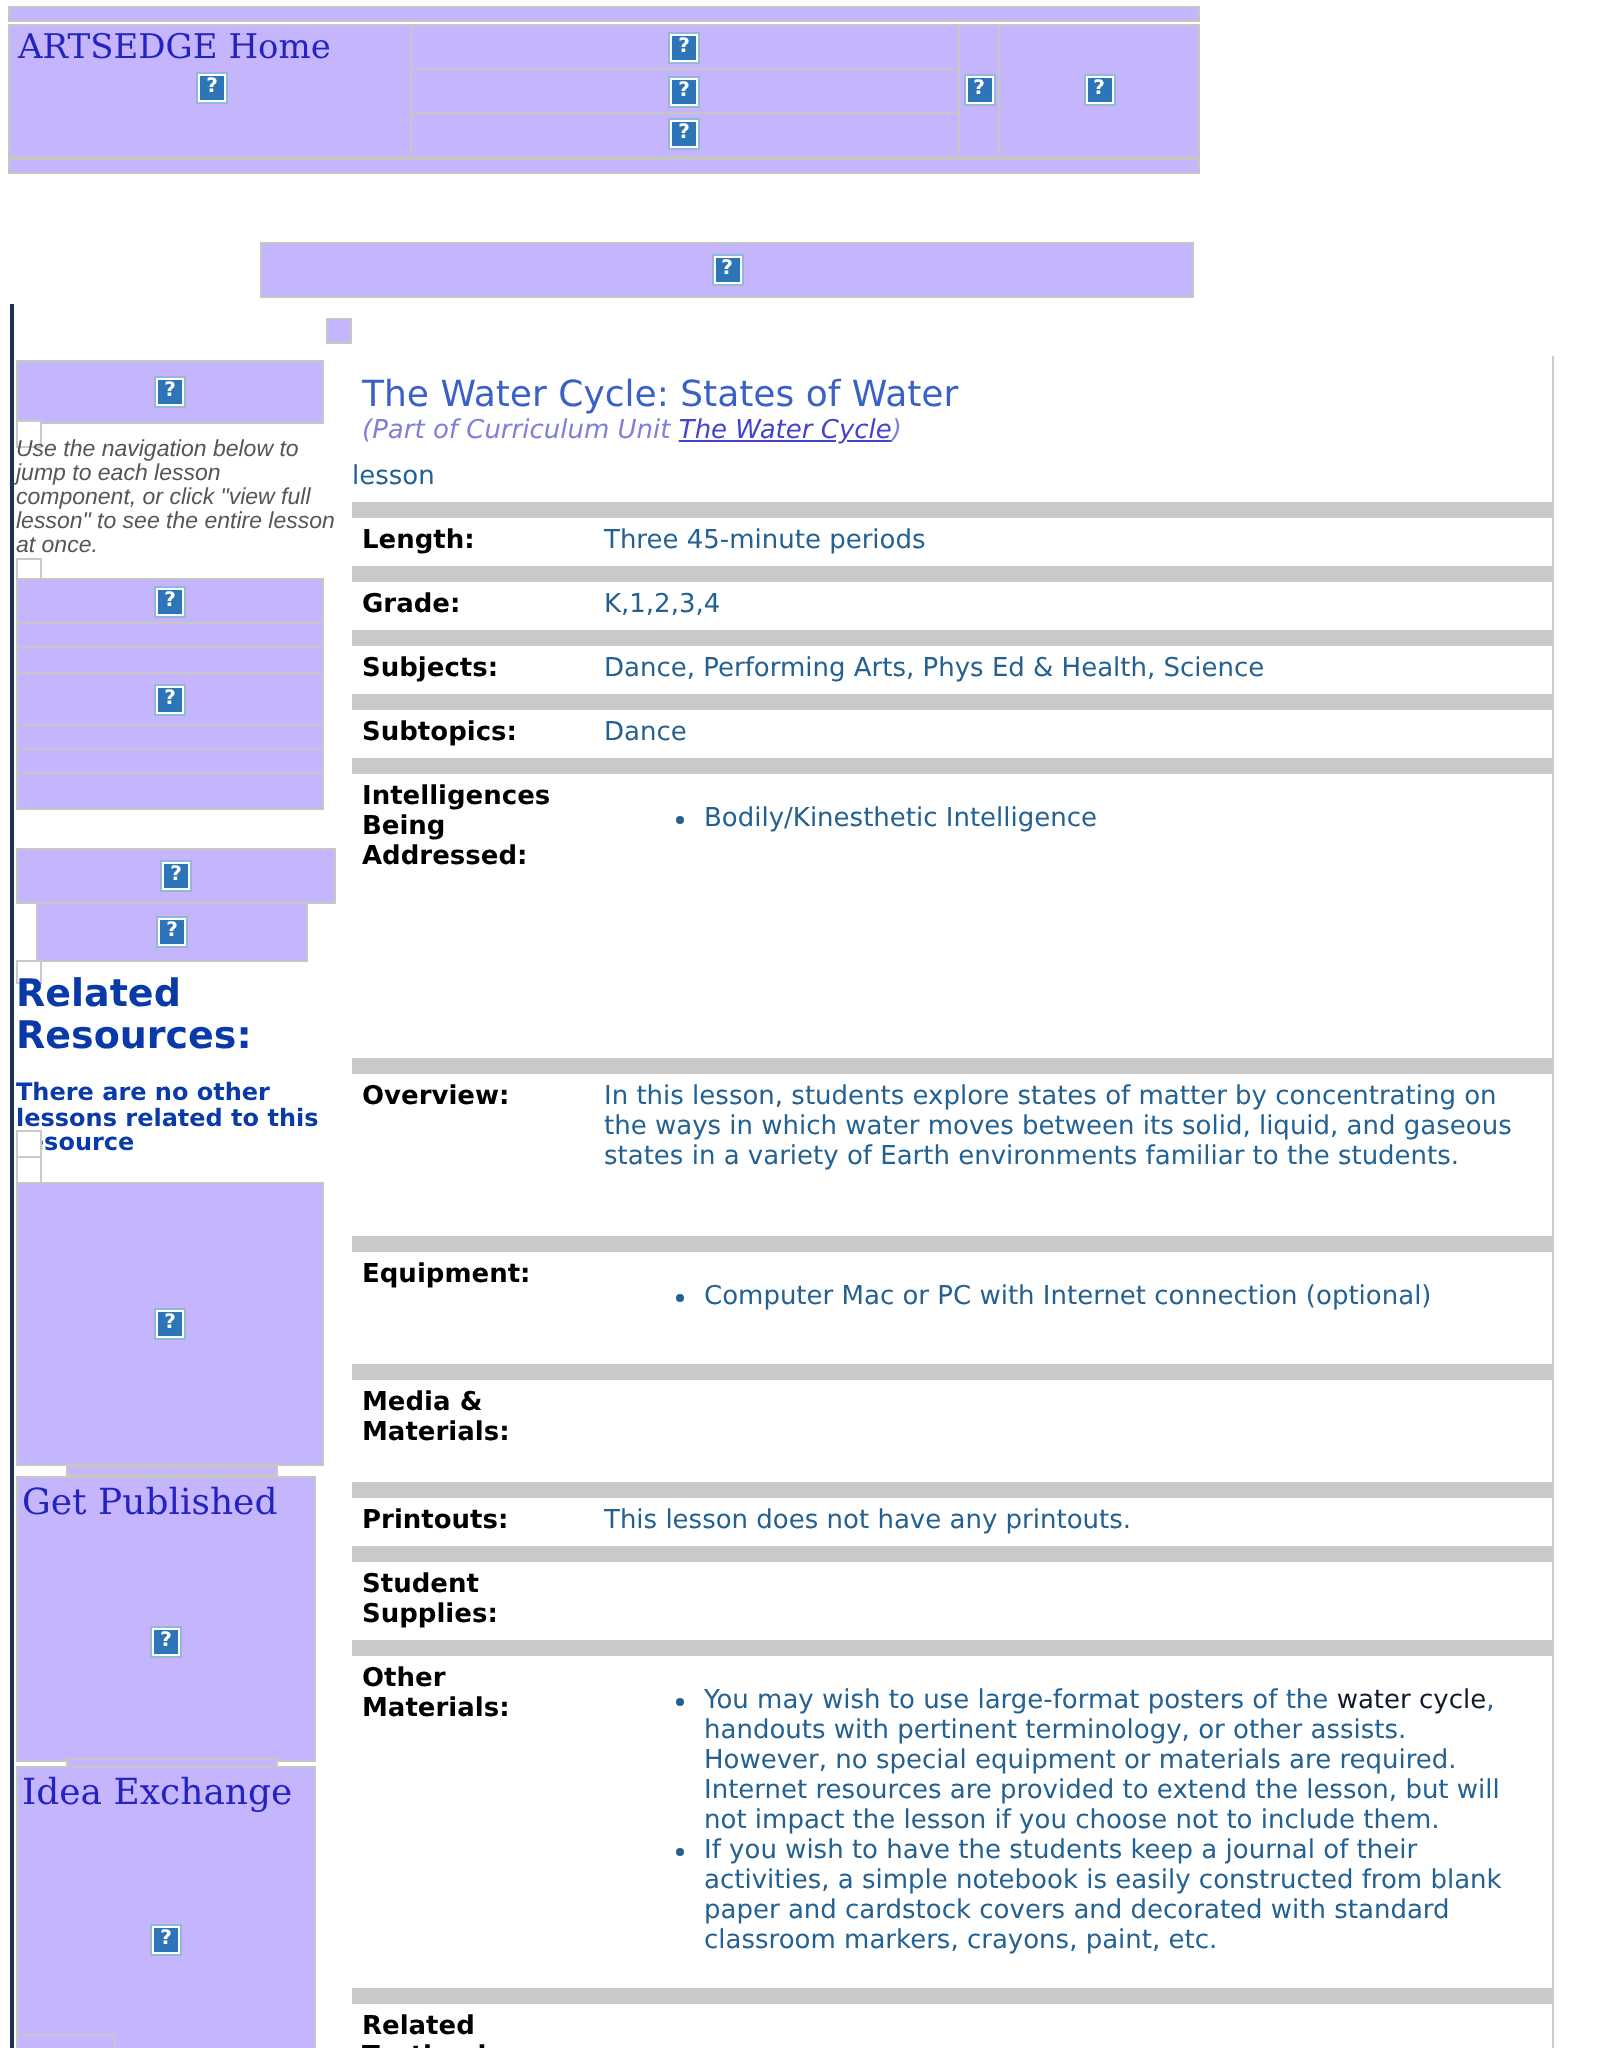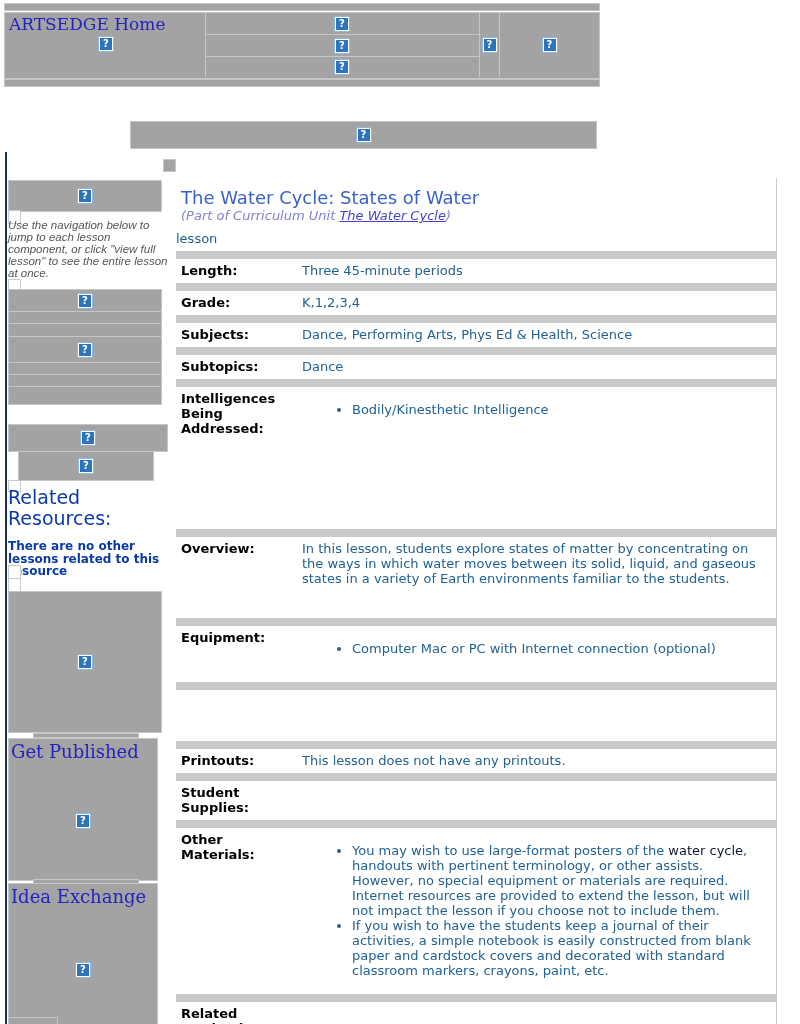--- a/index.html
+++ b/index.html
@@ -1,36 +1,36 @@
 <!DOCTYPE html>
 <html><head>
 <meta charset="utf-8">
 <style>
   html,body{margin:0;padding:0}
   body{width:800px;height:1024px;position:relative;overflow:hidden;background:#fff;
        font-family:"DejaVu Sans",sans-serif;font-size:13px;color:#000}
   .abs{position:absolute}
-  .box{border:1px solid #c6c6c6;background:#a3a3a3}
+  .box{border:1px solid #c6c6c6;background:#c4b5fd}
   .ctr{display:flex;align-items:center;justify-content:center}
 
   
   .bimg{display:inline-block;border:1px solid #92b7db;background:#fff;padding:1px;line-height:0}
   .bimg i{display:block;width:12px;height:12px;background:#2d74b8;color:#fff;font-style:normal;
           font-weight:bold;font-size:10px;line-height:12px;text-align:center;
           font-family:"DejaVu Sans",sans-serif}
 
   
   .serif-link{font-family:"DejaVu Serif",serif;color:#2323c0;font-size:17px;text-decoration:none;cursor:pointer}
 
   
   .side-line{position:absolute;left:5px;top:152px;width:2px;height:872px;background:#1c3257}
   .chk{position:absolute;width:11px;height:12px;border:1px solid #c9c9c9;background:#fff}
   .nav-note{position:absolute;left:8px;top:219px;width:160px;font-family:Liberation Sans, sans-serif;
             font-style:italic;font-size:11.5px;line-height:12px;color:#555}
-  .rel-title{position:absolute;left:8px;top:487px;width:164px;font-weight:normal;font-size:19px;
+  .rel-title{position:absolute;left:8px;top:487px;width:164px;font-weight:bold;font-size:19px;
              line-height:21px;color:#0a3aa8}
   .rel-note{position:absolute;left:8px;top:540px;width:172px;font-weight:bold;font-size:12px;
             line-height:12.5px;color:#0a3aa8}
   .promo{display:flex;flex-direction:column}
   .promo .plink{padding:2px 0 0 2px;font-size:18px}
   .promo .pfill{flex:1;display:flex;align-items:center;justify-content:center}
 
   
   .content{position:absolute;left:176px;top:178px;width:601px;height:846px;
            border-right:1px solid #ccc;box-sizing:border-box}
@@ -225,20 +225,21 @@
     <div class="lbl">Equipment:</div>
     <div class="val">
       <ul>
           <li>Computer Mac or PC with Internet connection (optional)</li>
         </ul>
     </div>
   </div>
   <div class="sep"></div>
 
   <div class="row mh-med">
+    <div class="lbl">Media &amp; Materials:</div>
     <div class="val"></div>
   </div>
   <div class="sep"></div>
 
   <div class="row">
     <div class="lbl">Printouts:</div>
     <div class="val">This lesson does not have any printouts.</div>
   </div>
   <div class="sep"></div>
 

